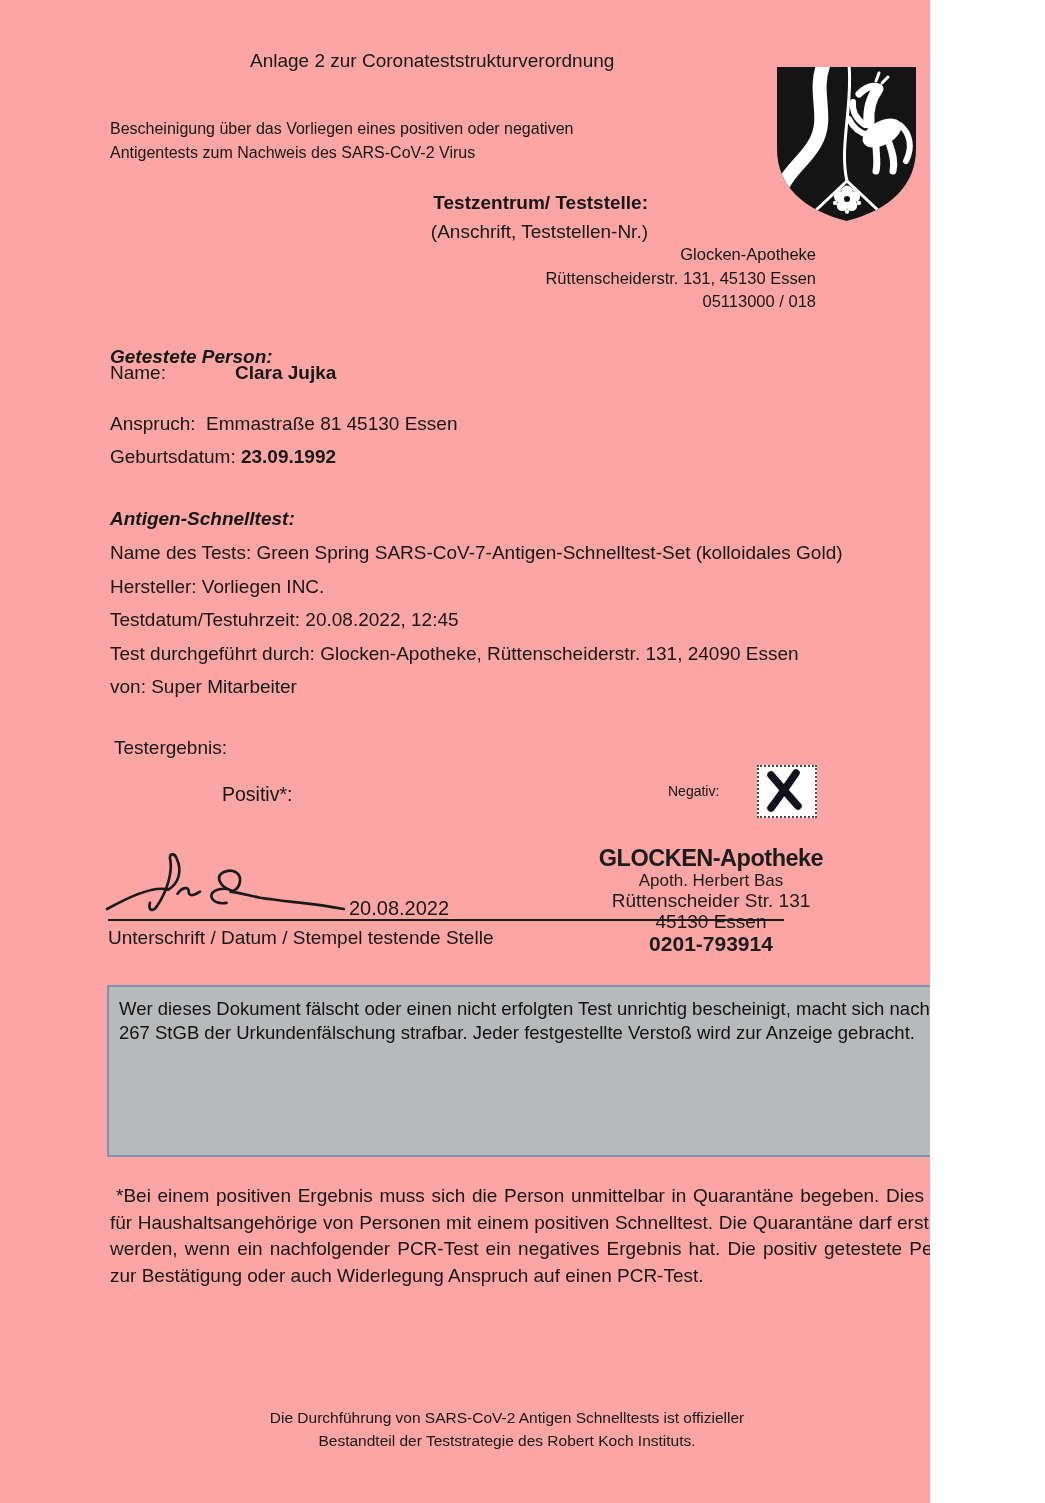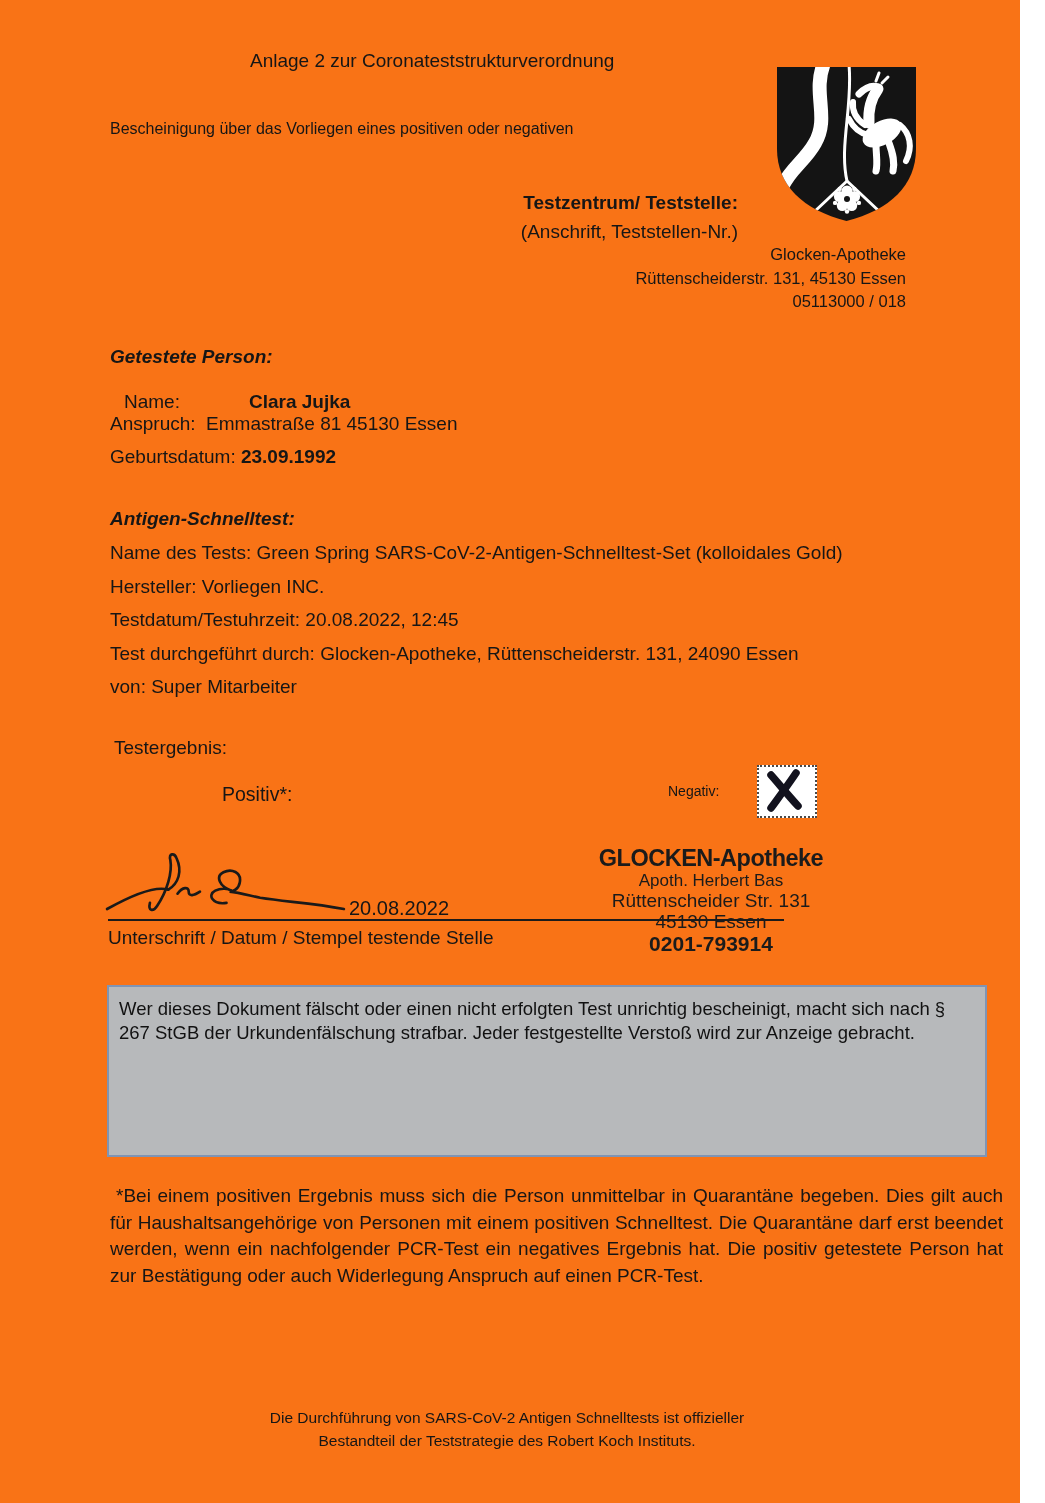--- a/index.html
+++ b/index.html
@@ -1,17 +1,17 @@
 <!DOCTYPE html>
 <html><head>
 <meta charset="utf-8">
 <style>
   html,body{margin:0;padding:0;background:#ffffff;}
   .page{
-    position:relative;width:1020px;height:1503px;background:#f97316;
+    position:relative;width:930px;height:1503px;background:#fca5a5;
     font-family:"Liberation Sans",sans-serif;color:#161616;overflow:hidden;
   }
   .abs{position:absolute;}
   .annex-note{left:250px;top:50px;font-size:19px;}
   .doc-title{left:110px;top:117px;font-size:16px;font-weight:normal;line-height:24px;}
   .tc-label{right:282px;top:192px;font-size:19px;font-weight:bold;text-align:right;white-space:nowrap;}
   .tc-sublabel{right:282px;top:221px;font-size:19px;text-align:right;white-space:nowrap;}
   .coat{left:769px;top:60px;width:156px;height:168px;}
   .tc-address{right:114px;top:243px;font-size:16.5px;line-height:23.5px;text-align:right;white-space:nowrap;}
   .sec-heading{font-size:19px;font-weight:bold;white-space:nowrap;font-style:italic;}
@@ -44,20 +44,21 @@
 </style>
 </head>
 <body>
 
 <div class="page">
 
   <div class="abs annex-note">Anlage 2 zur Coronateststrukturverordnung</div>
 
   <div class="abs doc-title">
     <div>Bescheinigung über das Vorliegen eines positiven oder negativen</div>
+    <div>Antigentests zum Nachweis des SARS-CoV-2 Virus</div>
   </div>
 
   <div class="abs tc-label">Testzentrum/ Teststelle:</div>
   <div class="abs tc-sublabel">(Anschrift, Teststellen-Nr.)</div>
 
   <div class="abs coat">
     <svg width="156" height="168" viewBox="0 0 156 166" xmlns="http://www.w3.org/2000/svg">
       <defs>
         <clipPath id="shieldClip">
           <path d="M8,6 L147,6 L147,88 C147,124 121,149 77.5,160 C34,149 8,124 8,88 Z"></path>
@@ -102,34 +103,34 @@
     </svg>
   </div>
 
   <div class="abs tc-address">
     <div>Glocken-Apotheke</div>
     <div>Rüttenscheiderstr. 131, 45130 Essen</div>
     <div>05113000 / 018</div>
   </div>
 
   <div class="abs sec-heading" style="left:110px;top:346px;">Getestete Person:</div>
-  <div class="abs row" style="left:110px;top:391px;margin-left:14px;">
+  <div class="abs row" style="left:110px;top:362px;">
     <span class="lbl-name">Name:</span><span class="bold">Clara Jujka</span>
   </div>
   <div class="abs row" style="left:110px;top:413px;">
     <span>Anspruch:</span>&nbsp;
     <span>Emmastraße 81 45130 Essen</span>
   </div>
   <div class="abs row" style="left:110px;top:446px;">
     <span>Geburtsdatum:</span>
     <span class="bold">23.09.1992</span>
   </div>
 
   <div class="abs sec-heading" style="left:110px;top:508px;">Antigen-Schnelltest:</div>
-  <div class="abs row" style="left:110px;top:542px;">Name des Tests: Green Spring SARS-CoV-2-Antigen-Schnelltest-Set (kolloidales Gold)</div>
+  <div class="abs row" style="left:110px;top:542px;">Name des Tests: Green Spring SARS-CoV-7-Antigen-Schnelltest-Set (kolloidales Gold)</div>
   <div class="abs row" style="left:110px;top:576px;">Hersteller: Vorliegen INC.</div>
   <div class="abs row" style="left:110px;top:609px;">Testdatum/Testuhrzeit: 20.08.2022, 12:45</div>
   <div class="abs row" style="left:110px;top:643px;">Test durchgeführt durch: Glocken-Apotheke, Rüttenscheiderstr. 131, 24090 Essen</div>
   <div class="abs row" style="left:110px;top:676px;">von: Super Mitarbeiter</div>
 
   <div class="abs result-heading">Testergebnis:</div>
   <div class="abs pos-label">Positiv*:</div>
   <div class="abs neg-label">Negativ:</div>
   <div class="abs checkbox">
     <span>

